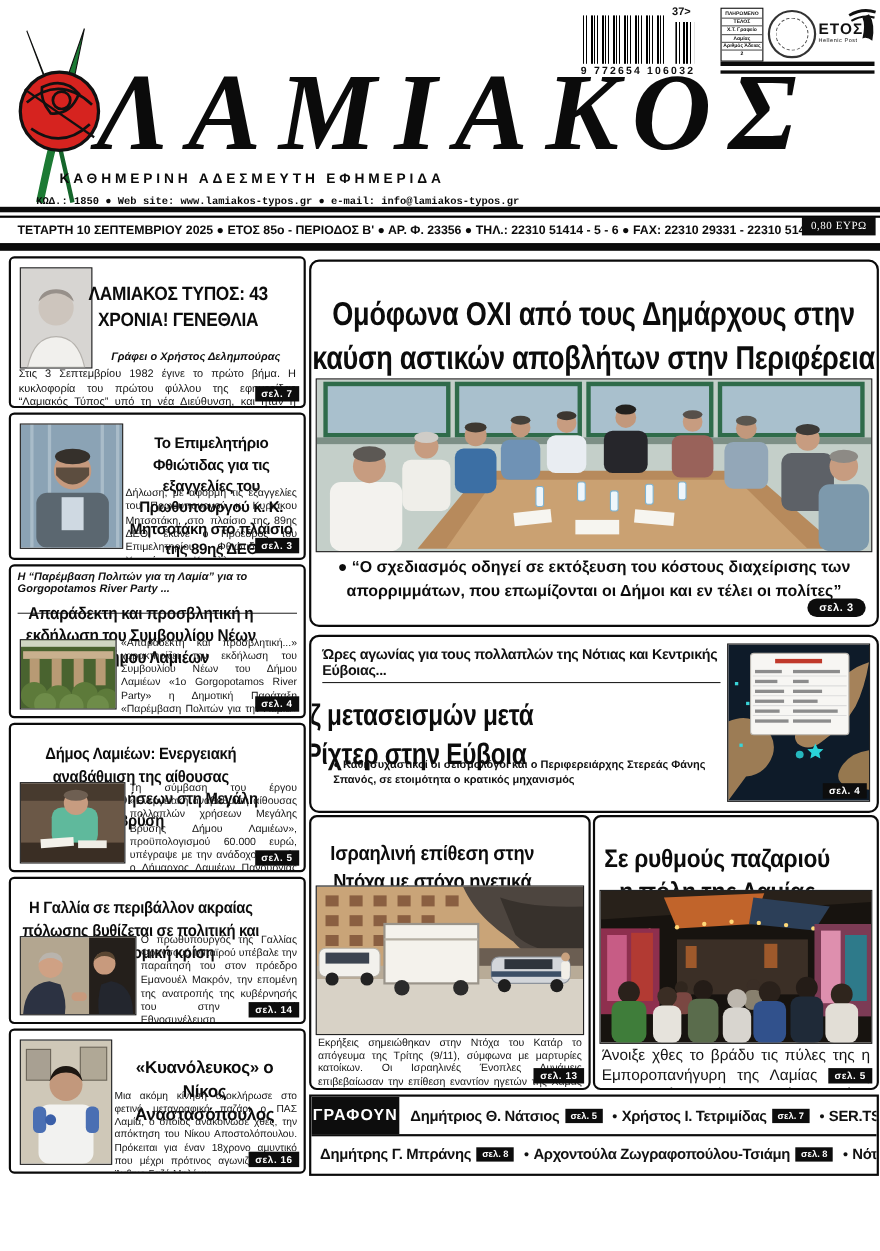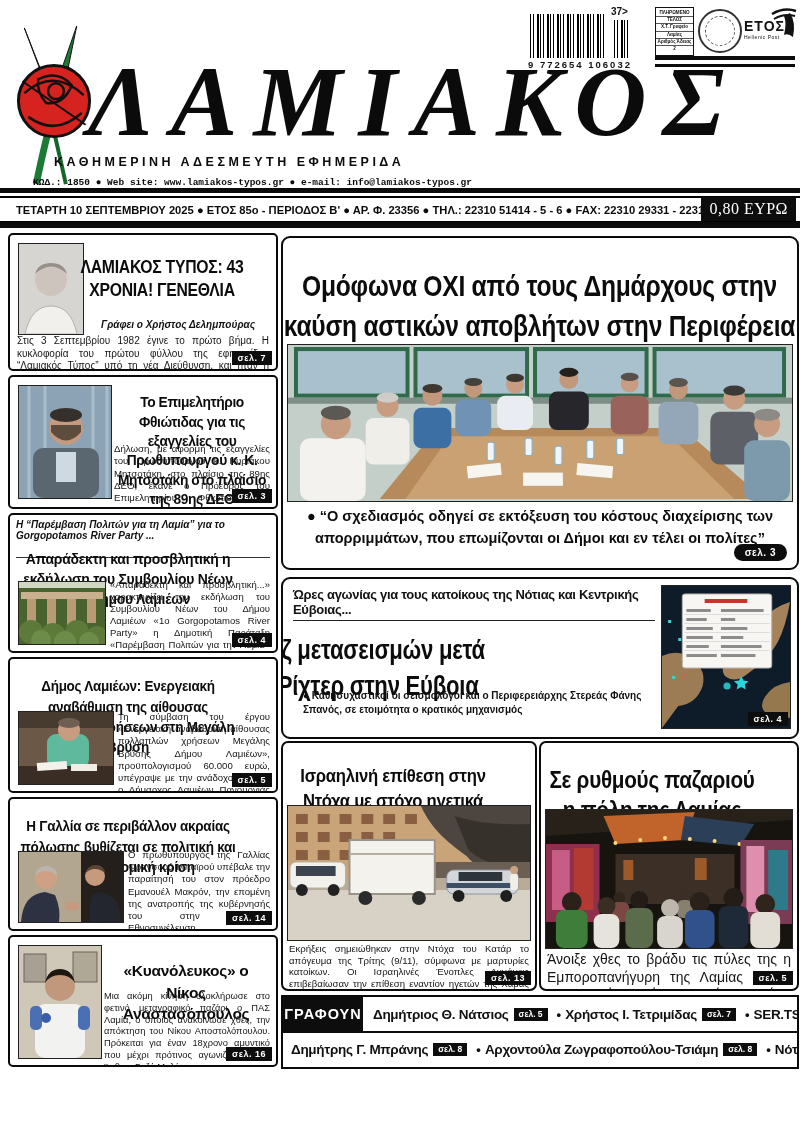--- a/index.html
+++ b/index.html
@@ -18,21 +18,21 @@
   .roundstamp{position:absolute;border:2px solid #333;border-radius:50%;}
   .roundstamp:before{content:"";position:absolute;inset:5px;border:1px dashed #555;border-radius:50%;}
   .elta{position:absolute;font-weight:bold;font-size:14px;letter-spacing:1px;}
   .elta small{display:block;font-size:5px;letter-spacing:0.5px;font-weight:normal;}
   .hbar{position:absolute;background:#0b0b0b;}
   
   .datebar{position:absolute;left:0;right:0;border-top:2px solid #000;border-bottom:2px solid #000;
         display:flex;align-items:center;font-weight:bold;font-size:11.2px;white-space:nowrap;
         padding-left:16px;color:#0b0b0b;}
   .price{position:absolute;background:#0d0d0d;color:#fff;font-family:"Liberation Serif",serif;
-        font-size:16px;padding:3px 8px;letter-spacing:0.5px;}
+        font-size:10px;padding:3px 8px;letter-spacing:0.5px;}
   
   .box{position:absolute;background:#fff;border:2px solid #0a0a0a;border-radius:5px;overflow:hidden;}
   .box-r{border-width:2.5px;border-radius:9px;}
   .ph{position:absolute;border:1px solid #222;overflow:hidden;background:#ccc;}
   .ph svg{display:block;width:100%;height:100%;}
   .hl{position:absolute;font-weight:bold;color:#0c0c0c;text-align:center;letter-spacing:-0.3px;}
   .sqz{transform:scaleX(0.82);transform-origin:center top;width:122%;margin-left:-11%;}
   .sqz9{transform:scaleX(0.9);transform-origin:center top;width:111.4%;margin-left:-5.7%;}
   .bd{position:absolute;font-size:10px;line-height:1.27;text-align:justify;color:#151515;}
   .byl{position:absolute;font-style:italic;font-weight:bold;font-size:10px;text-align:center;}
@@ -288,21 +288,21 @@
           <rect x="290" y="118" width="36" height="12" transform="rotate(5 308 124)"></rect>
           <rect x="236" y="126" width="40" height="13"></rect>
         </g>
       </svg>
     </div>
     <div class="quote" style="left:10px;right:10px;top:268px;">● “Ο σχεδιασμός οδηγεί σε εκτόξευση του κόστους διαχείρισης των απορριμμάτων, που επωμίζονται οι Δήμοι και εν τέλει οι πολίτες”</div>
     <span class="pg pill" style="right:10px;bottom:7px;">σελ. 3</span>
   </article>
 
   <article class="box box-r" style="left:281px;top:577px;width:514px;height:158px;">
-    <div class="abs" style="left:10px;top:8px;width:362px;font-weight:bold;font-size:13px;border-bottom:1.5px solid #222;padding-bottom:3px;letter-spacing:-0.3px;">Ώρες αγωνίας για τους κατοίκους της Νότιας και Κεντρικής Εύβοιας...</div>
+    <div class="abs" style="left:10px;top:8px;width:362px;font-weight:bold;font-size:13px;border-bottom:1.5px solid #222;padding-bottom:3px;letter-spacing:-0.3px;">Ώρες αγωνίας για τους πολλαπλών της Νότιας και Κεντρικής Εύβοιας...</div>
     <h2 class="hl sqz" style="left:-65px;top:32px;width:370px;font-size:27px;line-height:1.32;transform-origin:center top;">Μπαράζ μετασεισμών μετά τα 5,2 Ρίχτερ στην Εύβοια</h2>
     <div class="abs" style="left:20px;top:110px;width:366px;text-align:left;font-weight:bold;font-size:10px;line-height:1.4;">● Καθησυχαστικοί οι σεισμολόγοι και ο Περιφερειάρχης Στερεάς Φάνης Σπανός, σε ετοιμότητα ο κρατικός μηχανισμός</div>
     <div class="ph" style="right:6px;top:6px;width:128px;height:142px;">
       <svg viewBox="0 0 126 142" preserveAspectRatio="none">
         <rect width="126" height="142" fill="#0e1b29"></rect>
         <path d="M0 70 q18 -8 30 4 q14 10 10 26 q-6 18 -24 20 L0 142 Z" fill="#9c7c55"></path>
         <path d="M126 16 q-20 6 -34 26 q-12 18 -26 30 q-10 10 -4 18 q10 8 22 -2 q20 -14 30 -32 q8 -16 12 -40 z" fill="#a5825a"></path>
         <path d="M126 96 q-16 2 -24 14 q-8 12 2 18 l22 4 z" fill="#96784f"></path>
         <g fill="#39d4d8">
             <rect x="6" y="34" width="3" height="3"></rect>

